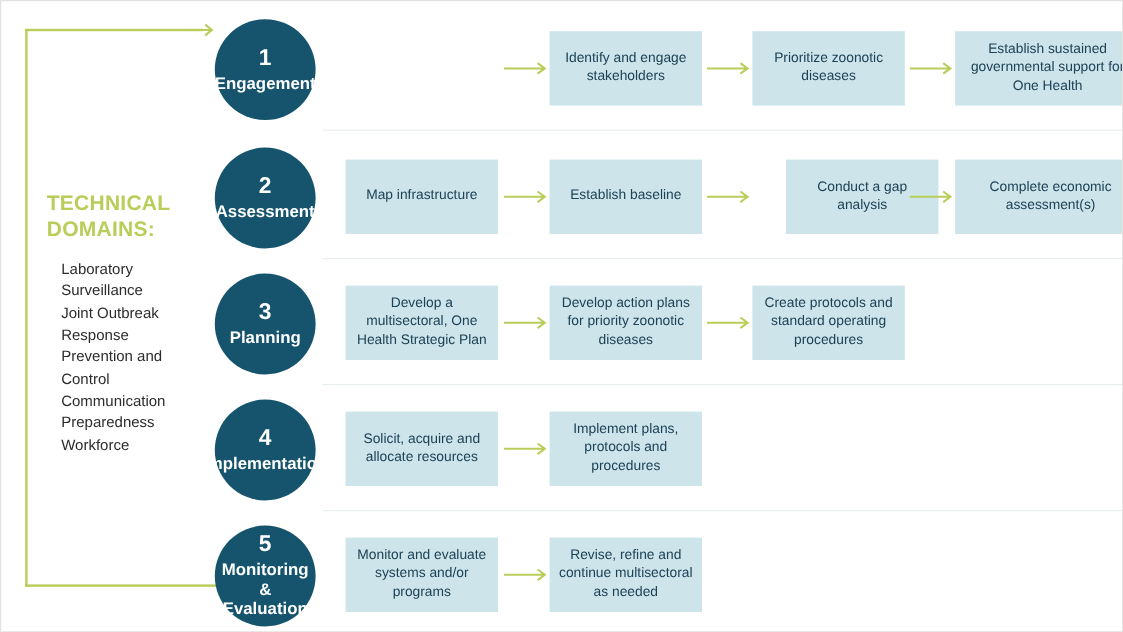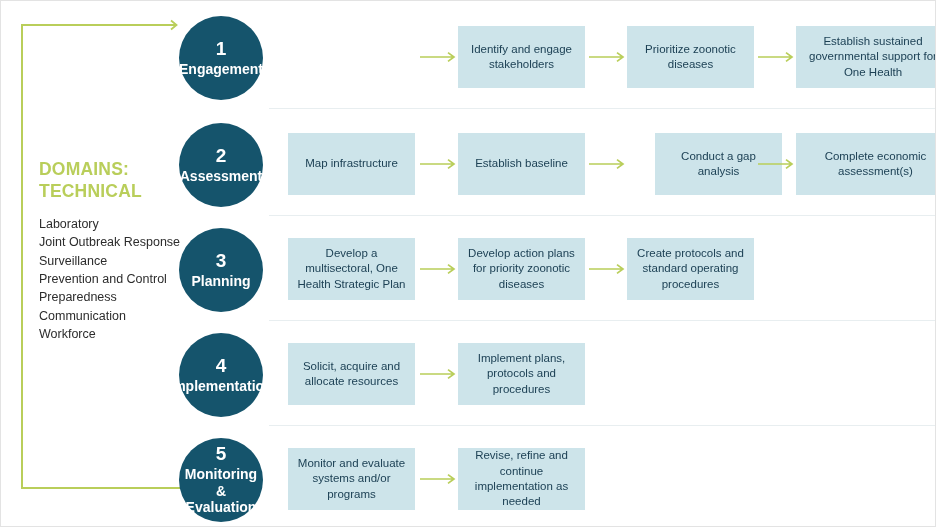--- a/index.html
+++ b/index.html
@@ -63,21 +63,21 @@
   .domains-title {
     color: #b9ce5a;
     font-size: 17.5px;
     font-weight: bold;
     line-height: 1.25;
     letter-spacing: .2px;
     margin: 0 0 12px 0;
   }
   .domains-list {
     list-style: none;
-    margin: 0;
+    margin: 12px;
     padding: 0;
     color: #2c2c2c;
     font-size: 12.5px;
     line-height: 1.47;
   }
 
   
   .row {
     position: absolute;
     left: 0;
@@ -152,30 +152,30 @@
 
   <div class="bracket-v"></div>
   <div class="bracket-h-top"></div>
   <div class="bracket-h-bottom"></div>
   <svg class="bracket-arrow" viewBox="0 0 14 14">
     <path d="M1 7 L12 7 M7 2.5 L12.5 7 L7 11.5" fill="none" stroke="#b9ce5a" stroke-width="1.8"></path>
   </svg>
 
   <div class="domains">
     <div class="domains-title">
+      <div>TECHNICAL</div>
       <div>DOMAINS:</div>
-      <div>TECHNICAL</div>
     </div>
     <ul class="domains-list">
       <li>Laboratory</li>
+      <li>Surveillance</li>
       <li>Joint Outbreak Response</li>
-      <li>Surveillance</li>
       <li>Prevention and Control</li>
+      <li>Communication</li>
       <li>Preparedness</li>
-      <li>Communication</li>
       <li>Workforce</li>
     </ul>
   </div>
 
   <div class="row" style="top:15px">
     <div class="circle" style="top:0">
       <div class="circle-num">1</div>
       <div class="circle-label">Engagement</div>
     </div>
     <svg class="arrow" style="left:419px; top:35px" viewBox="0 0 40 12">
@@ -246,16 +246,16 @@
 
   <div class="row" style="top:437px">
     <div class="circle" style="top:0">
       <div class="circle-num">5</div>
       <div class="circle-label">Monitoring &amp; Evaluation</div>
     </div>
     <div class="step" style="left:287px; top:10px">Monitor and evaluate systems and/or programs</div>
     <svg class="arrow" style="left:419px; top:35px" viewBox="0 0 40 12">
         <path d="M0 6 L33 6 M28 1.6 L34 6 L28 10.4" fill="none" stroke="#b9ce5a" stroke-width="1.7"></path>
       </svg>
-    <div class="step" style="left:457px; top:10px">Revise, refine and continue implementation as needed</div>
+    <div class="step" style="left:457px; top:10px">Revise, refine and continue multisectoral as needed</div>
   </div>
 
 </div>
 
 </body></html>

